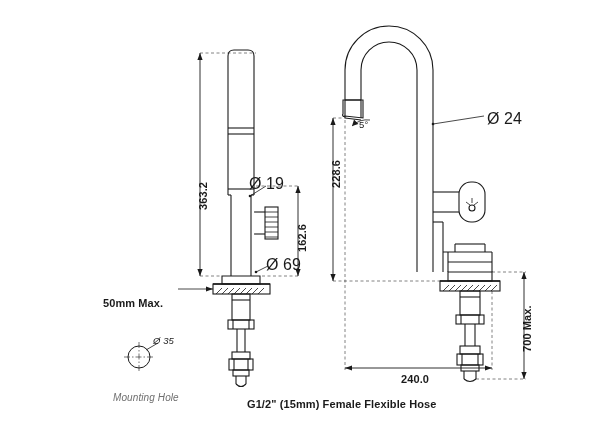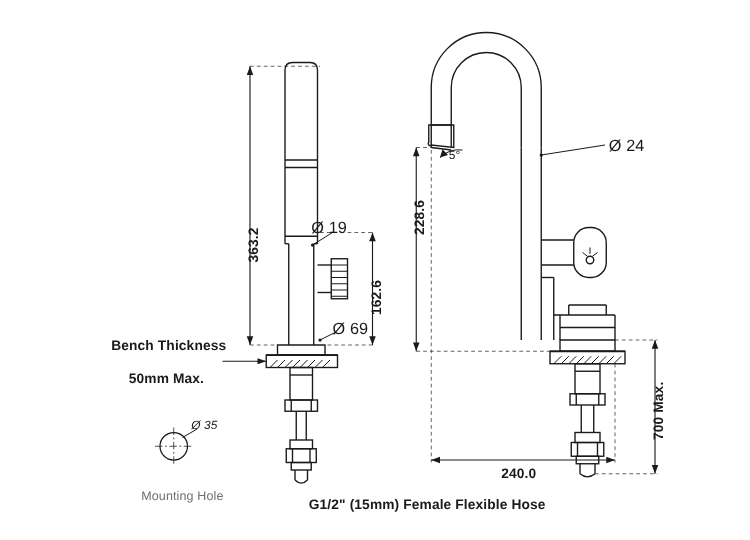--- a/index.html
+++ b/index.html
@@ -21,35 +21,36 @@
   }
   #drawing {
     position: absolute;
     left: 0;
     top: 0;
     width: 600px;
     height: 432px;
   }
   .lbl {
     position: absolute;
-    font-size: 13px;
+    font-size: 16px;
     line-height: 1.15;
     color: #1a1a1a;
     white-space: pre;
     letter-spacing: 0.1px;
   }
   .lbl.bold {
     font-weight: bold;
     font-size: 11px;
   }
   .lbl.rot {
     transform-origin: 0 0;
     transform: rotate(-90deg);
   }
   .lbl.italic {
+    font-style: italic;
     color: #6f6f6f;
     font-size: 10px;
   }
   .lbl.small {
     font-size: 9.5px;
   }
 </style>
 </head>
 <body>
 
@@ -235,21 +236,20 @@
   </svg>
 
   <div class="lbl bold rot" style="left:197px; top:210px;">363.2</div>
 
   <div class="lbl" style="left:249px; top:175px;">Ø 19</div>
 
   <div class="lbl bold rot" style="left:296px; top:252px;">162.6</div>
 
   <div class="lbl" style="left:266px; top:256px;">Ø 69</div>
 
-  <div class="lbl bold" style="left:89px; top:271px;">Bench Thickness</div>
   <div class="lbl bold" style="left:103px; top:297px;">50mm Max.</div>
 
   <div class="lbl small" style="left:153px; top:336px;font-style:italic;">Ø 35</div>
 
   <div class="lbl italic" style="left:113px; top:392px;">Mounting Hole</div>
 
   <div class="lbl bold" style="left:247px; top:398px;">G1/2" (15mm) Female Flexible Hose</div>
 
   <div class="lbl small" style="left:359px; top:120px;">5°</div>
 

